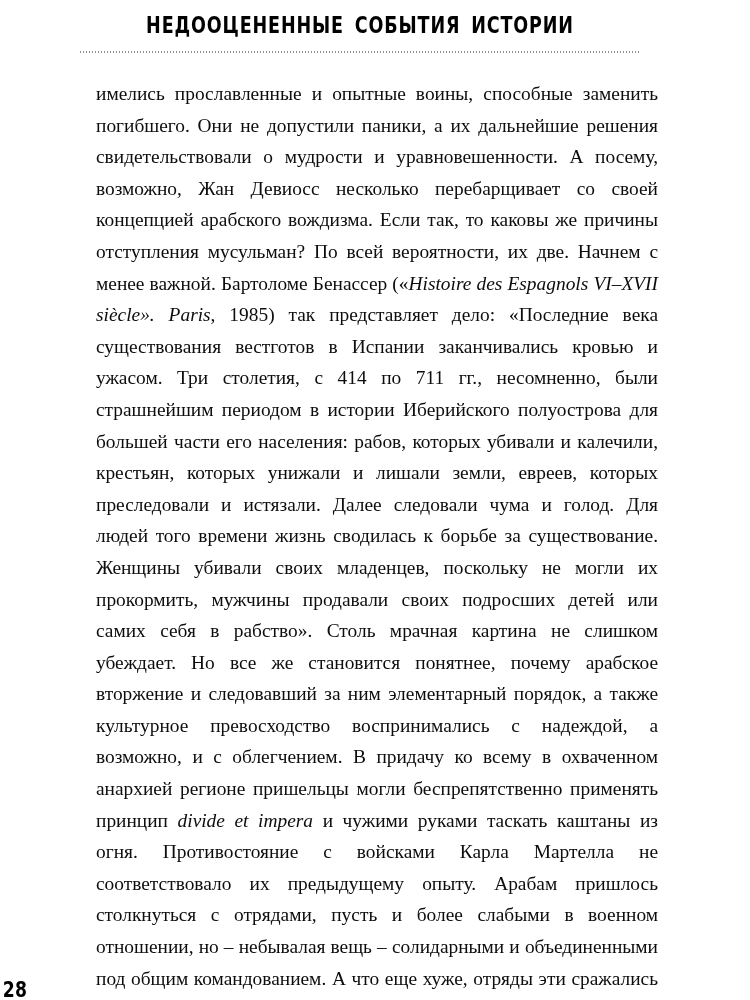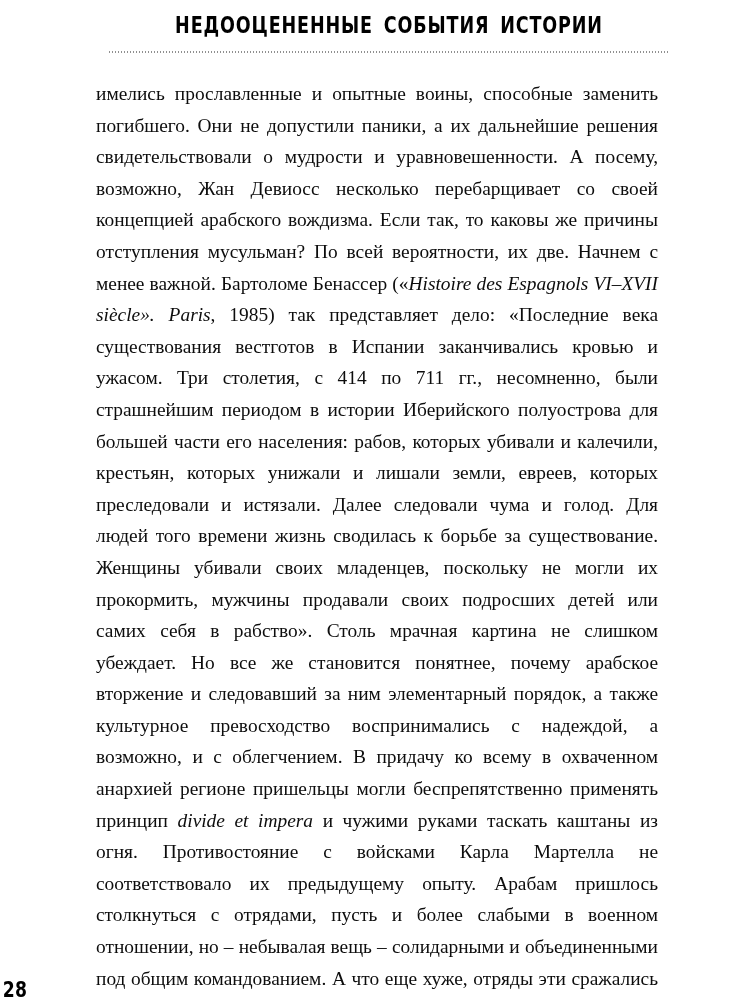--- a/index.html
+++ b/index.html
@@ -17,21 +17,21 @@
     background: #ffffff;
     overflow: hidden;
     box-sizing: border-box;
     font-family: "Liberation Serif", "DejaVu Serif", serif;
     color: #0d0d0d;
   }
 
   
   .header-zone {
     position: absolute;
-    left: 109px;
+    left: 80px;
     top: 14px;
     width: 560px;
   }
 
   .running-head {
     text-align: center;
     font-family: "DejaVu Sans", "Liberation Sans", sans-serif;
     font-weight: 700;
     font-size: 22.5px;
     line-height: 1.05;

